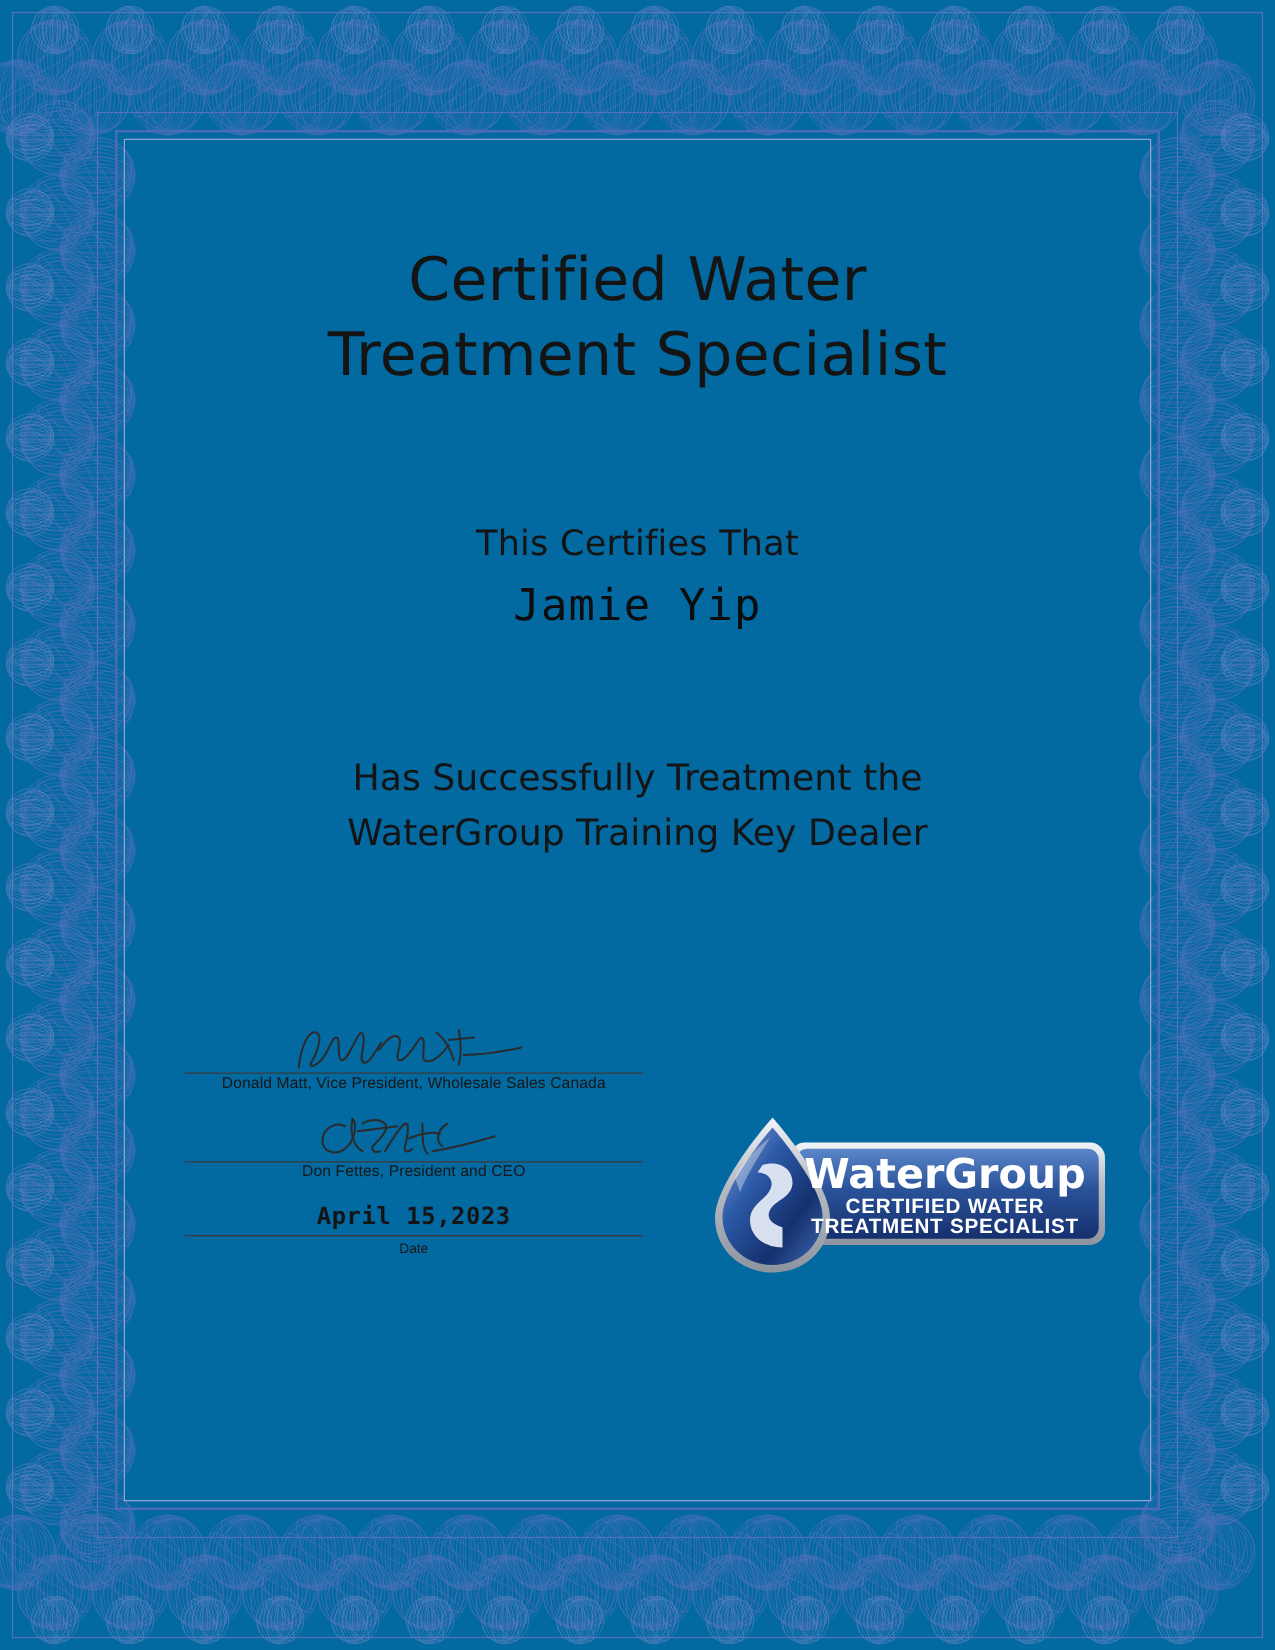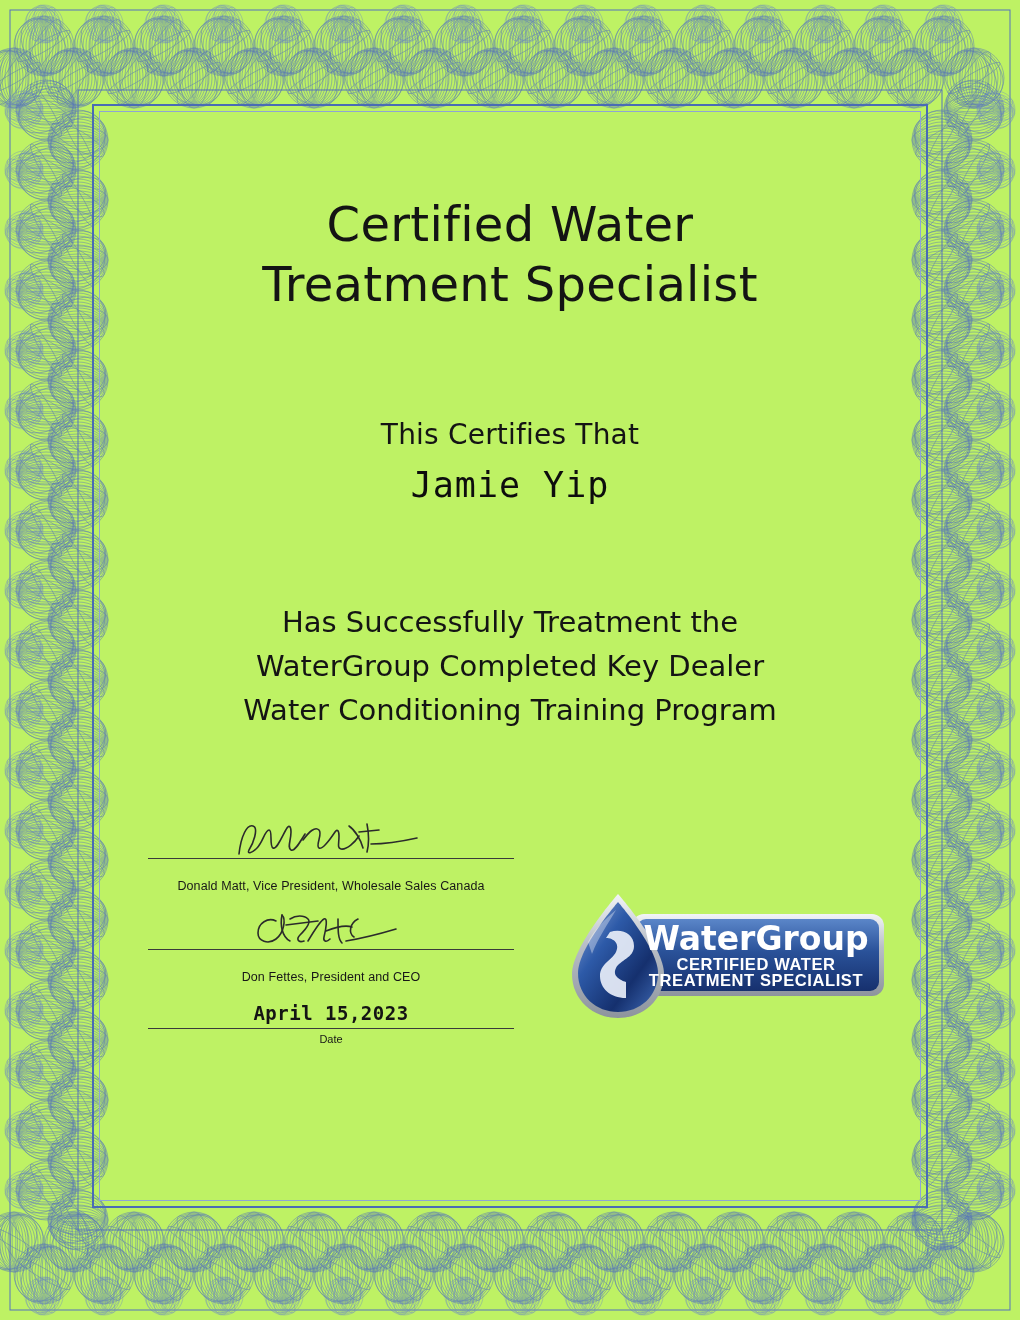--- a/index.html
+++ b/index.html
@@ -11,21 +11,21 @@
     width: 1020px;
     height: 1320px;
     font-family: "Liberation Sans", sans-serif;
     overflow: hidden;
   }
 
   .certificate {
     position: relative;
     width: 1020px;
     height: 1320px;
-    background: #bef264;
+    background: #0369a1;
     box-sizing: border-box;
   }
 
   
   .border-art {
     position: absolute;
     inset: 0;
     pointer-events: none;
   }
   .border-art svg {
@@ -125,21 +125,21 @@
     transform: translateX(-50%);
   }
   .sig-line {
     border-bottom: 1.3px solid #3a3a3a;
     width: 100%;
   }
   .sig-caption {
     font-family: "Liberation Sans", sans-serif;
     font-size: 12.5px;
     color: #171717;
-    margin-top: 20px;
+    margin-top: 0;
     letter-spacing: 0.1px;
   }
 
   .sig-row-2 { margin-top: 10px; }
 
   .date-row {
     margin-top: 18px;
   }
   .date-value {
     font-family: "DejaVu Sans Mono", monospace;
@@ -485,22 +485,21 @@
       <span class="line">Certified Water</span>
       <span class="line">Treatment Specialist</span>
     </div>
 
     <div class="certifies">This Certifies That</div>
 
     <div class="recipient">Jamie Yip</div>
 
     <div class="body-text">
       <span class="line">Has Successfully Treatment the</span>
-      <span class="line">WaterGroup Completed Key Dealer</span>
-      <span class="line">Water Conditioning Training Program</span>
+      <span class="line">WaterGroup Training Key Dealer</span>
     </div>
 
   </div>
 
   <div class="sig-block">
 
     <div class="sig-row">
       <span class="sig-mark">
         <svg width="200" height="46" viewBox="0 0 200 46" xmlns="http://www.w3.org/2000/svg" aria-hidden="true">
           <g fill="none" stroke="#2b2b2b" stroke-width="1.6" stroke-linecap="round">

